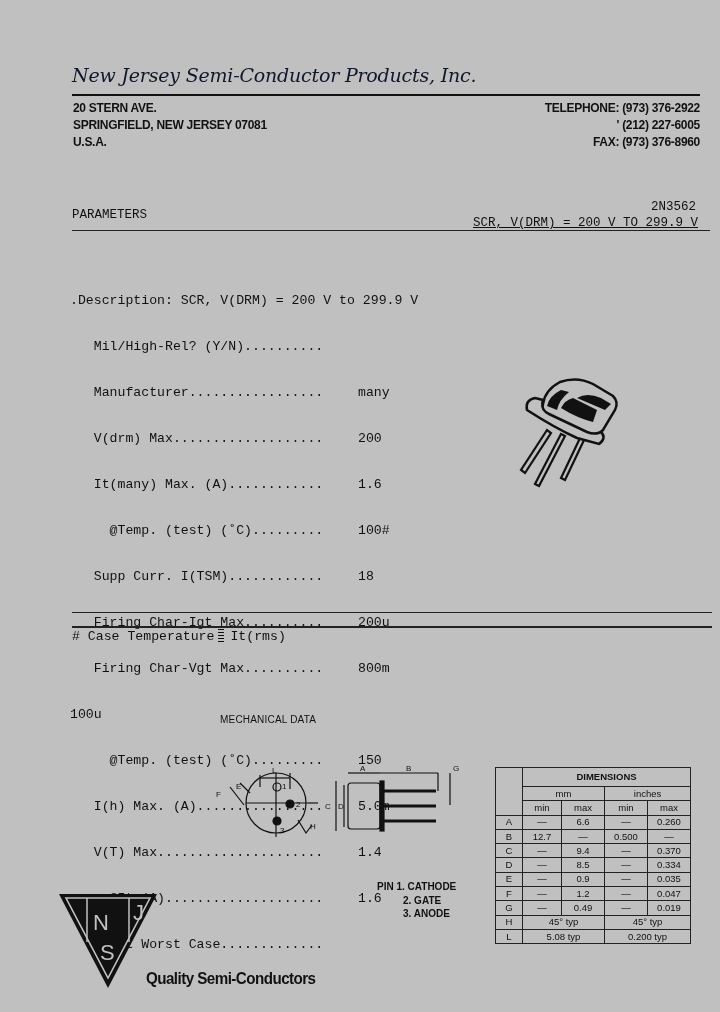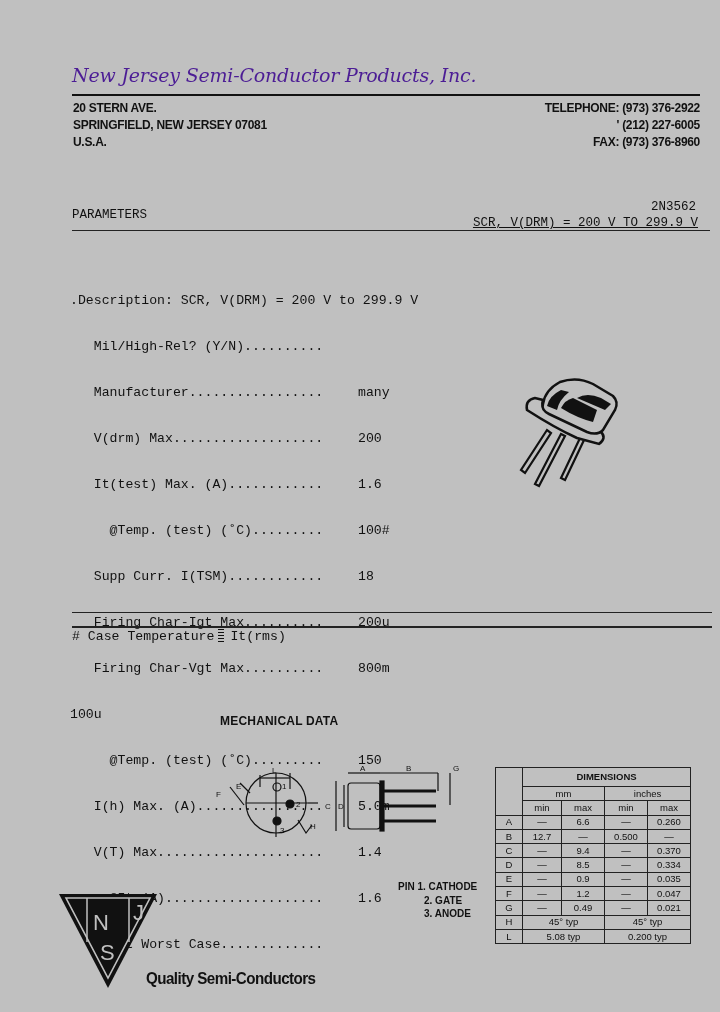--- a/index.html
+++ b/index.html
@@ -13,21 +13,21 @@
     }
     .abs { position: absolute; }
 
     
     .company {
       left: 72px; top: 64px;
       font-family: "DejaVu Serif", serif;
       font-style: italic;
       font-size: 19px;
       letter-spacing: -0.2px;
-      color: #4c1d95;
+      color: #0f172a;
       white-space: nowrap;
     }
     .head-rule { left: 72px; top: 94px; width: 628px; height: 2px; background: #111; }
     .addr {
       left: 73px; top: 100px;
       font-size: 12px; font-weight: bold; line-height: 17px;
       letter-spacing: -0.3px;
     }
     .phones {
       right: 20px; top: 100px; text-align: right;
@@ -61,25 +61,25 @@
     .hatch {
       display: inline-block; width: 6px; height: 13px; vertical-align: -2px;
       background: repeating-linear-gradient(0deg, #111 0 1px, transparent 1px 3px);
       margin: 0 6px 0 4px;
     }
 
     
     .transistor { left: 505px; top: 370px; width: 130px; height: 125px; }
 
     
-    .mech-title { left: 220px; top: 714px; font-size: 12px; font-weight: bold; letter-spacing: 0.2px; text-align: right; }
+    .mech-title { left: 220px; top: 714px; font-size: 10px; font-weight: normal; letter-spacing: 0.2px; text-align: right; }
     .mech-draw { left: 210px; top: 765px; width: 270px; height: 80px; }
     .pins {
       left: 377px; top: 880px;
-      font-size: 10px; font-weight: bold; line-height: 13.5px; margin-left: 21px;
+      font-size: 10px; font-weight: bold; line-height: 13.5px;
     }
     .pins .indent { padding-left: 26px; }
 
     
     .dim-table {
       left: 495px; top: 767px;
       border-collapse: collapse;
       font-size: 9.5px;
     }
     .dim-table td {
@@ -125,21 +125,21 @@
 <div class="abs mono params-label">PARAMETERS</div>
 <div class="abs mono part-no">2N3562</div>
 <div class="abs mono part-desc">SCR, V(DRM) = 200 V TO 299.9 V</div>
 <div class="abs param-rule"></div>
 
 <div class="abs mono plist">
   <div>.Description: SCR, V(DRM) = 200 V to 299.9 V</div>
   <div class="prow"><span class="pkey">   Mil/High-Rel? (Y/N)..........</span><span class="pval"></span></div>
   <div class="prow"><span class="pkey">   Manufacturer.................</span><span class="pval">many</span></div>
   <div class="prow"><span class="pkey">   V(drm) Max...................</span><span class="pval">200</span></div>
-  <div class="prow"><span class="pkey">   It(test) Max. (A)............</span><span class="pval">1.6</span></div>
+  <div class="prow"><span class="pkey">   It(many) Max. (A)............</span><span class="pval">1.6</span></div>
   <div class="prow"><span class="pkey">     @Temp. (test) (˚C).........</span><span class="pval">100#</span></div>
   <div class="prow"><span class="pkey">   Supp Curr. I(TSM)............</span><span class="pval">18</span></div>
   <div class="prow"><span class="pkey">   Firing Char-Igt Max..........</span><span class="pval">200u</span></div>
   <div class="prow"><span class="pkey">   Firing Char-Vgt Max..........</span><span class="pval">800m</span></div>
   <div class="prow"><span class="pval">100u</span></div>
   <div class="prow"><span class="pkey">     @Temp. (test) (˚C).........</span><span class="pval">150</span></div>
   <div class="prow"><span class="pkey">   I(h) Max. (A)................</span><span class="pval">5.0m</span></div>
   <div class="prow"><span class="pkey">   V(T) Max.....................</span><span class="pval">1.4</span></div>
   <div class="prow"><span class="pkey">     @It (A)....................</span><span class="pval">1.6</span></div>
   <div class="prow"><span class="pkey">   Dv/Dt Worst Case.............</span><span class="pval"></span></div>
@@ -278,21 +278,21 @@
     <td>—</td>
     <td>1.2</td>
     <td>—</td>
     <td>0.047</td>
   </tr>
   <tr>
     <td>G</td>
     <td>—</td>
     <td>0.49</td>
     <td>—</td>
-    <td>0.021</td>
+    <td>0.019</td>
   </tr>
   <tr>
     <td>H</td>
     <td colspan="2">45° typ</td>
     <td colspan="2">45° typ</td>
   </tr>
   <tr>
     <td>L</td>
     <td colspan="2">5.08 typ</td>
     <td colspan="2">0.200 typ</td>

